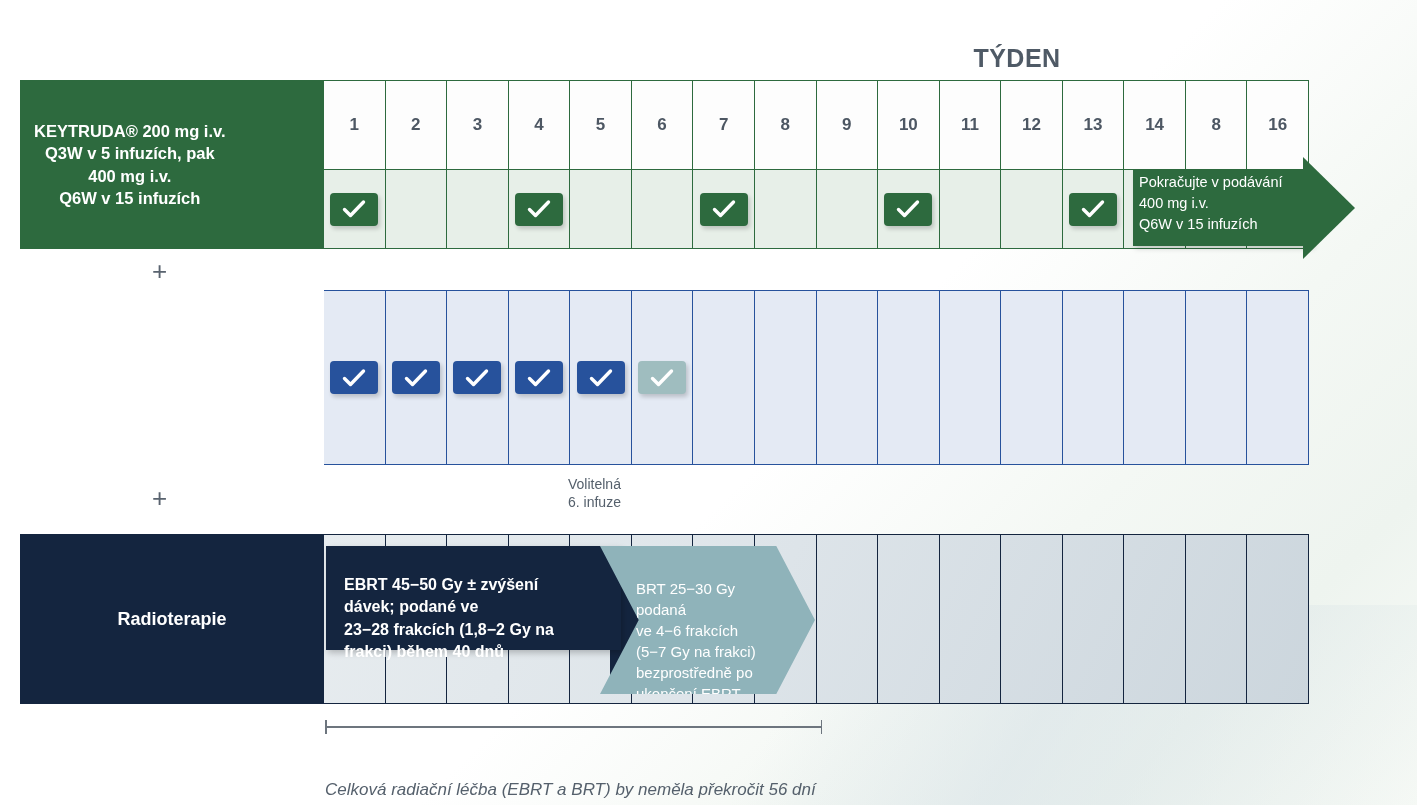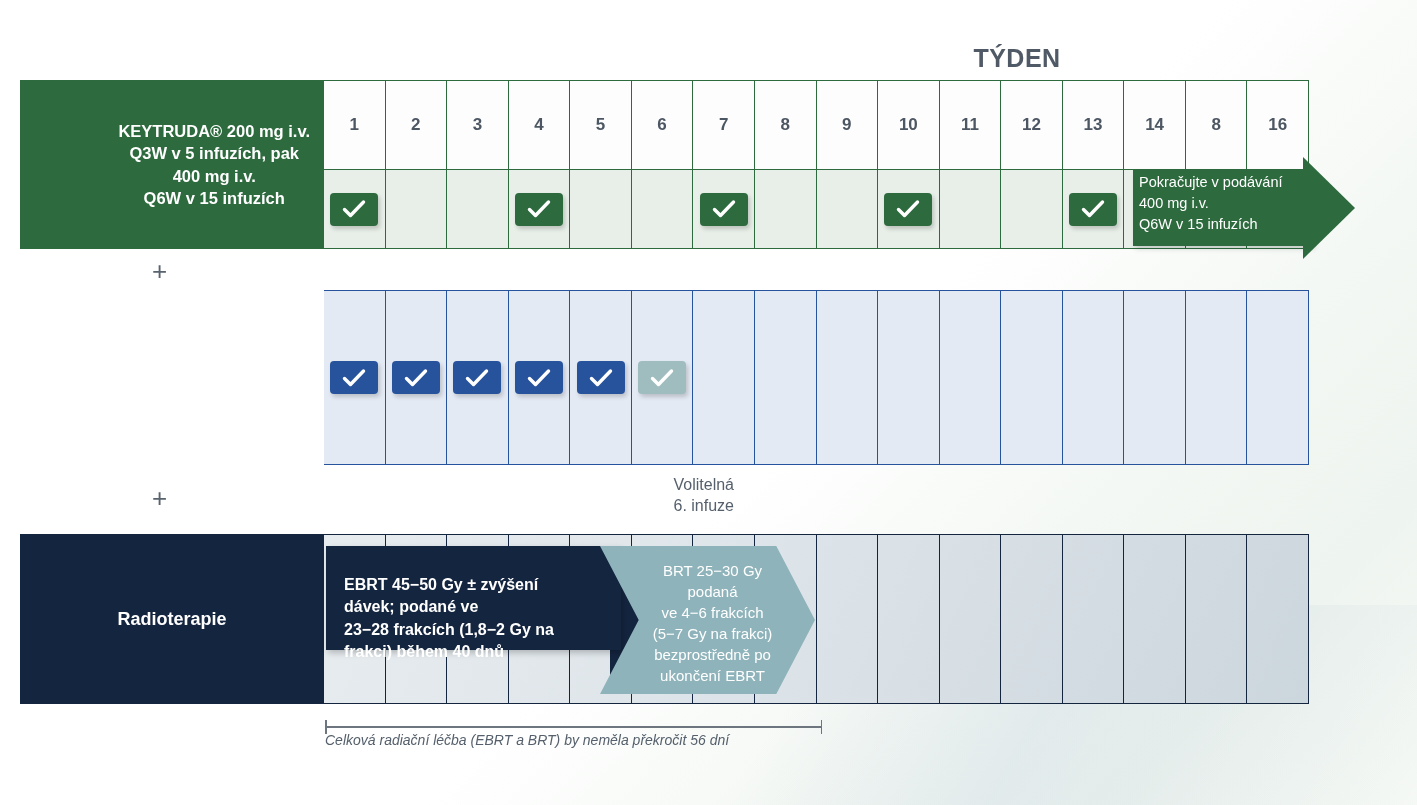--- a/index.html
+++ b/index.html
@@ -52,21 +52,21 @@
     height: 169px;
   }
   .label-green {
     position: absolute;
     left: 0; top: 0;
     width: 304px; height: 169px;
     background: #2d6a3e;
     color: #ffffff;
     display: flex;
     align-items: center;
-    justify-content: flex-end;
+    justify-content: flex-start;
     text-align: center;
     font-size: 16.5px;
     font-weight: bold;
     line-height: 1.35;
     box-sizing: border-box;
     padding: 0 14px;
   }
   .grid-green {
     position: absolute;
     left: 304px; top: 0;
@@ -204,25 +204,25 @@
     background: #e4eaf4;
     box-sizing: border-box;
     display: flex;
     align-items: center;
     justify-content: center;
   }
   .bcol:last-child { border-right: none; }
 
   .volitelna {
     position: absolute;
-    left: 600px;
+    left: 568px;
     top: 475px;
     width: 134px;
-    text-align: right;
-    font-size: 16px;
+    text-align: left;
+    font-size: 14px;
     color: #55606c;
     line-height: 1.3;
   }
 
   
   .row-navy {
     position: absolute;
     left: 20px;
     top: 534px;
     width: 1289px;
@@ -289,22 +289,21 @@
     left: 600px;
     top: 546px;
     width: 215px;
     height: 148px;
     background: #8fb3ba;
     clip-path: polygon(0 0, 82% 0, 100% 50%, 82% 100%, 0 100%, 18% 50%);
     color: #ffffff;
     font-size: 15px;
     line-height: 1.4;
     box-sizing: border-box;
-    padding: 14px 26px 0 36px;
-    text-align: center;
+    padding: 32px 26px 0 36px;
   }
 
   
   .bracket {
     position: absolute;
     left: 325px;
     top: 720px;
     width: 497px;
     height: 14px;
   }
@@ -318,22 +317,22 @@
     position: absolute;
     top: 0;
     width: 1.5px; height: 14px;
     background: #6d757e;
   }
   .bracket .cap-l { left: 0; }
   .bracket .cap-r { right: 0; }
   .footnote {
     position: absolute;
     left: 325px;
-    top: 732px;
-    font-size: 14px;
+    top: 780px;
+    font-size: 17px;
     font-style: italic;
     color: #55606c;
   }
 </style>
 </head>
 <body>
 
 <div id="page">
 
   <div class="deco-bg-left"></div>

